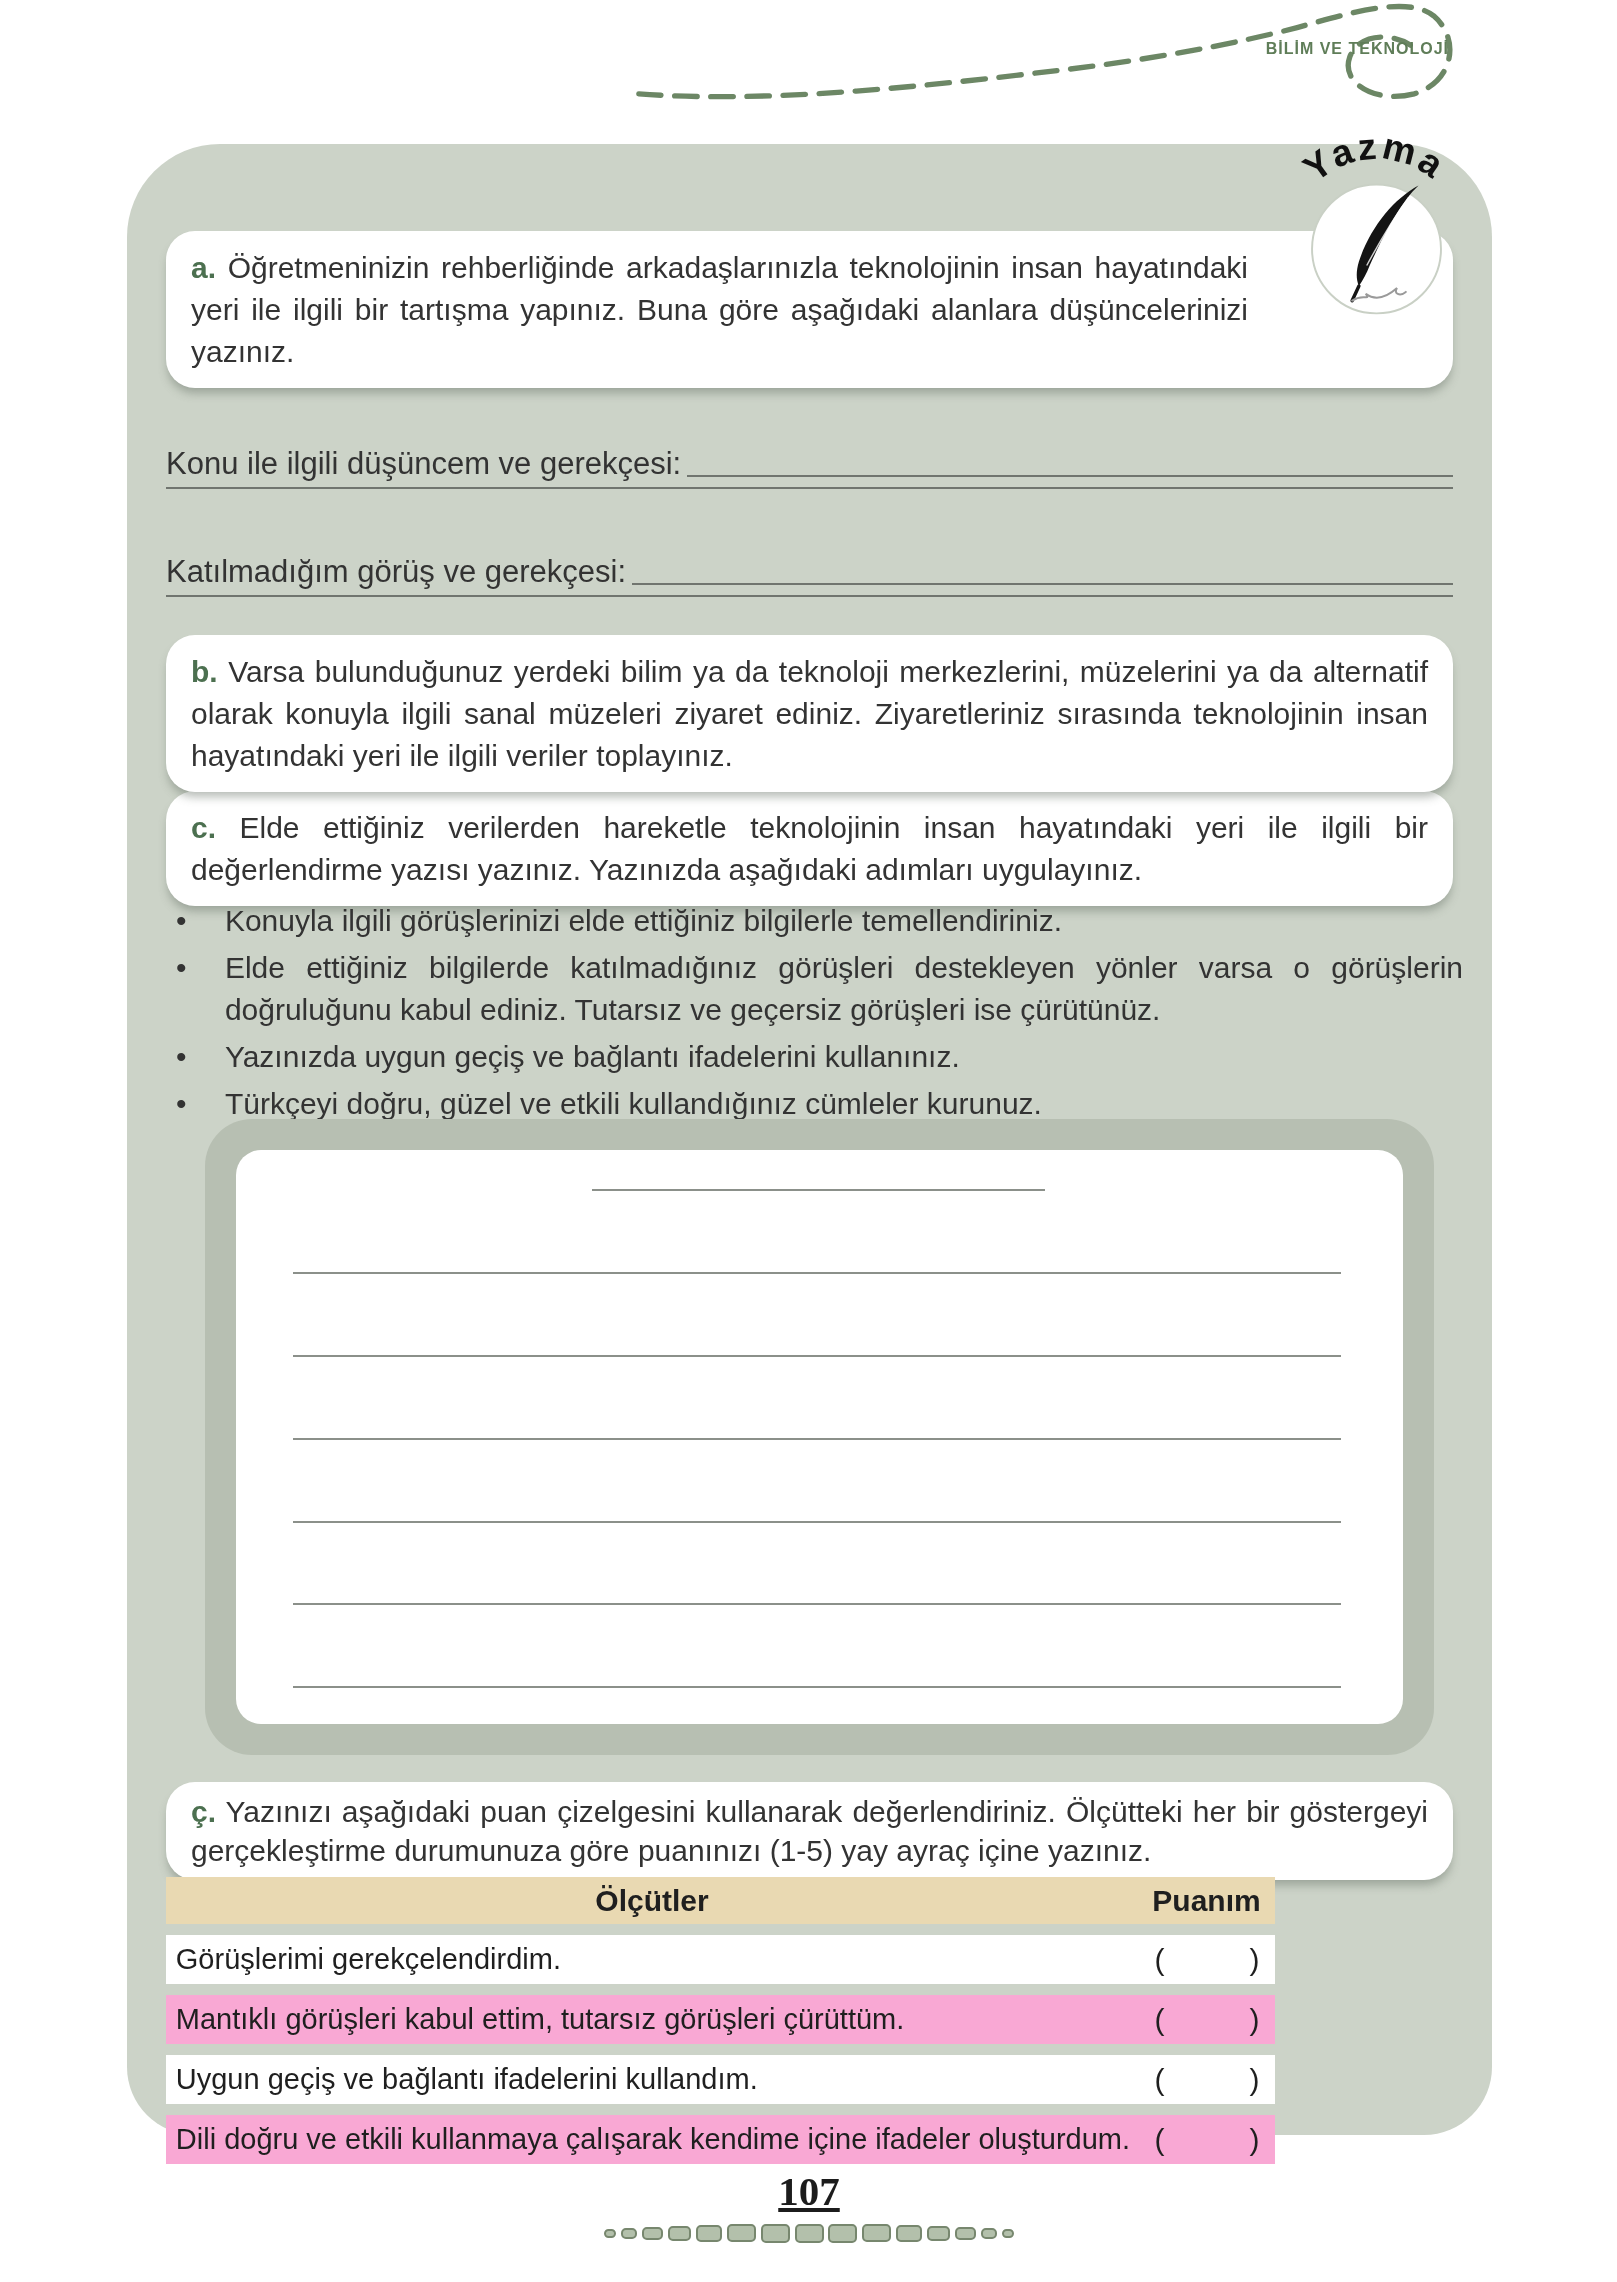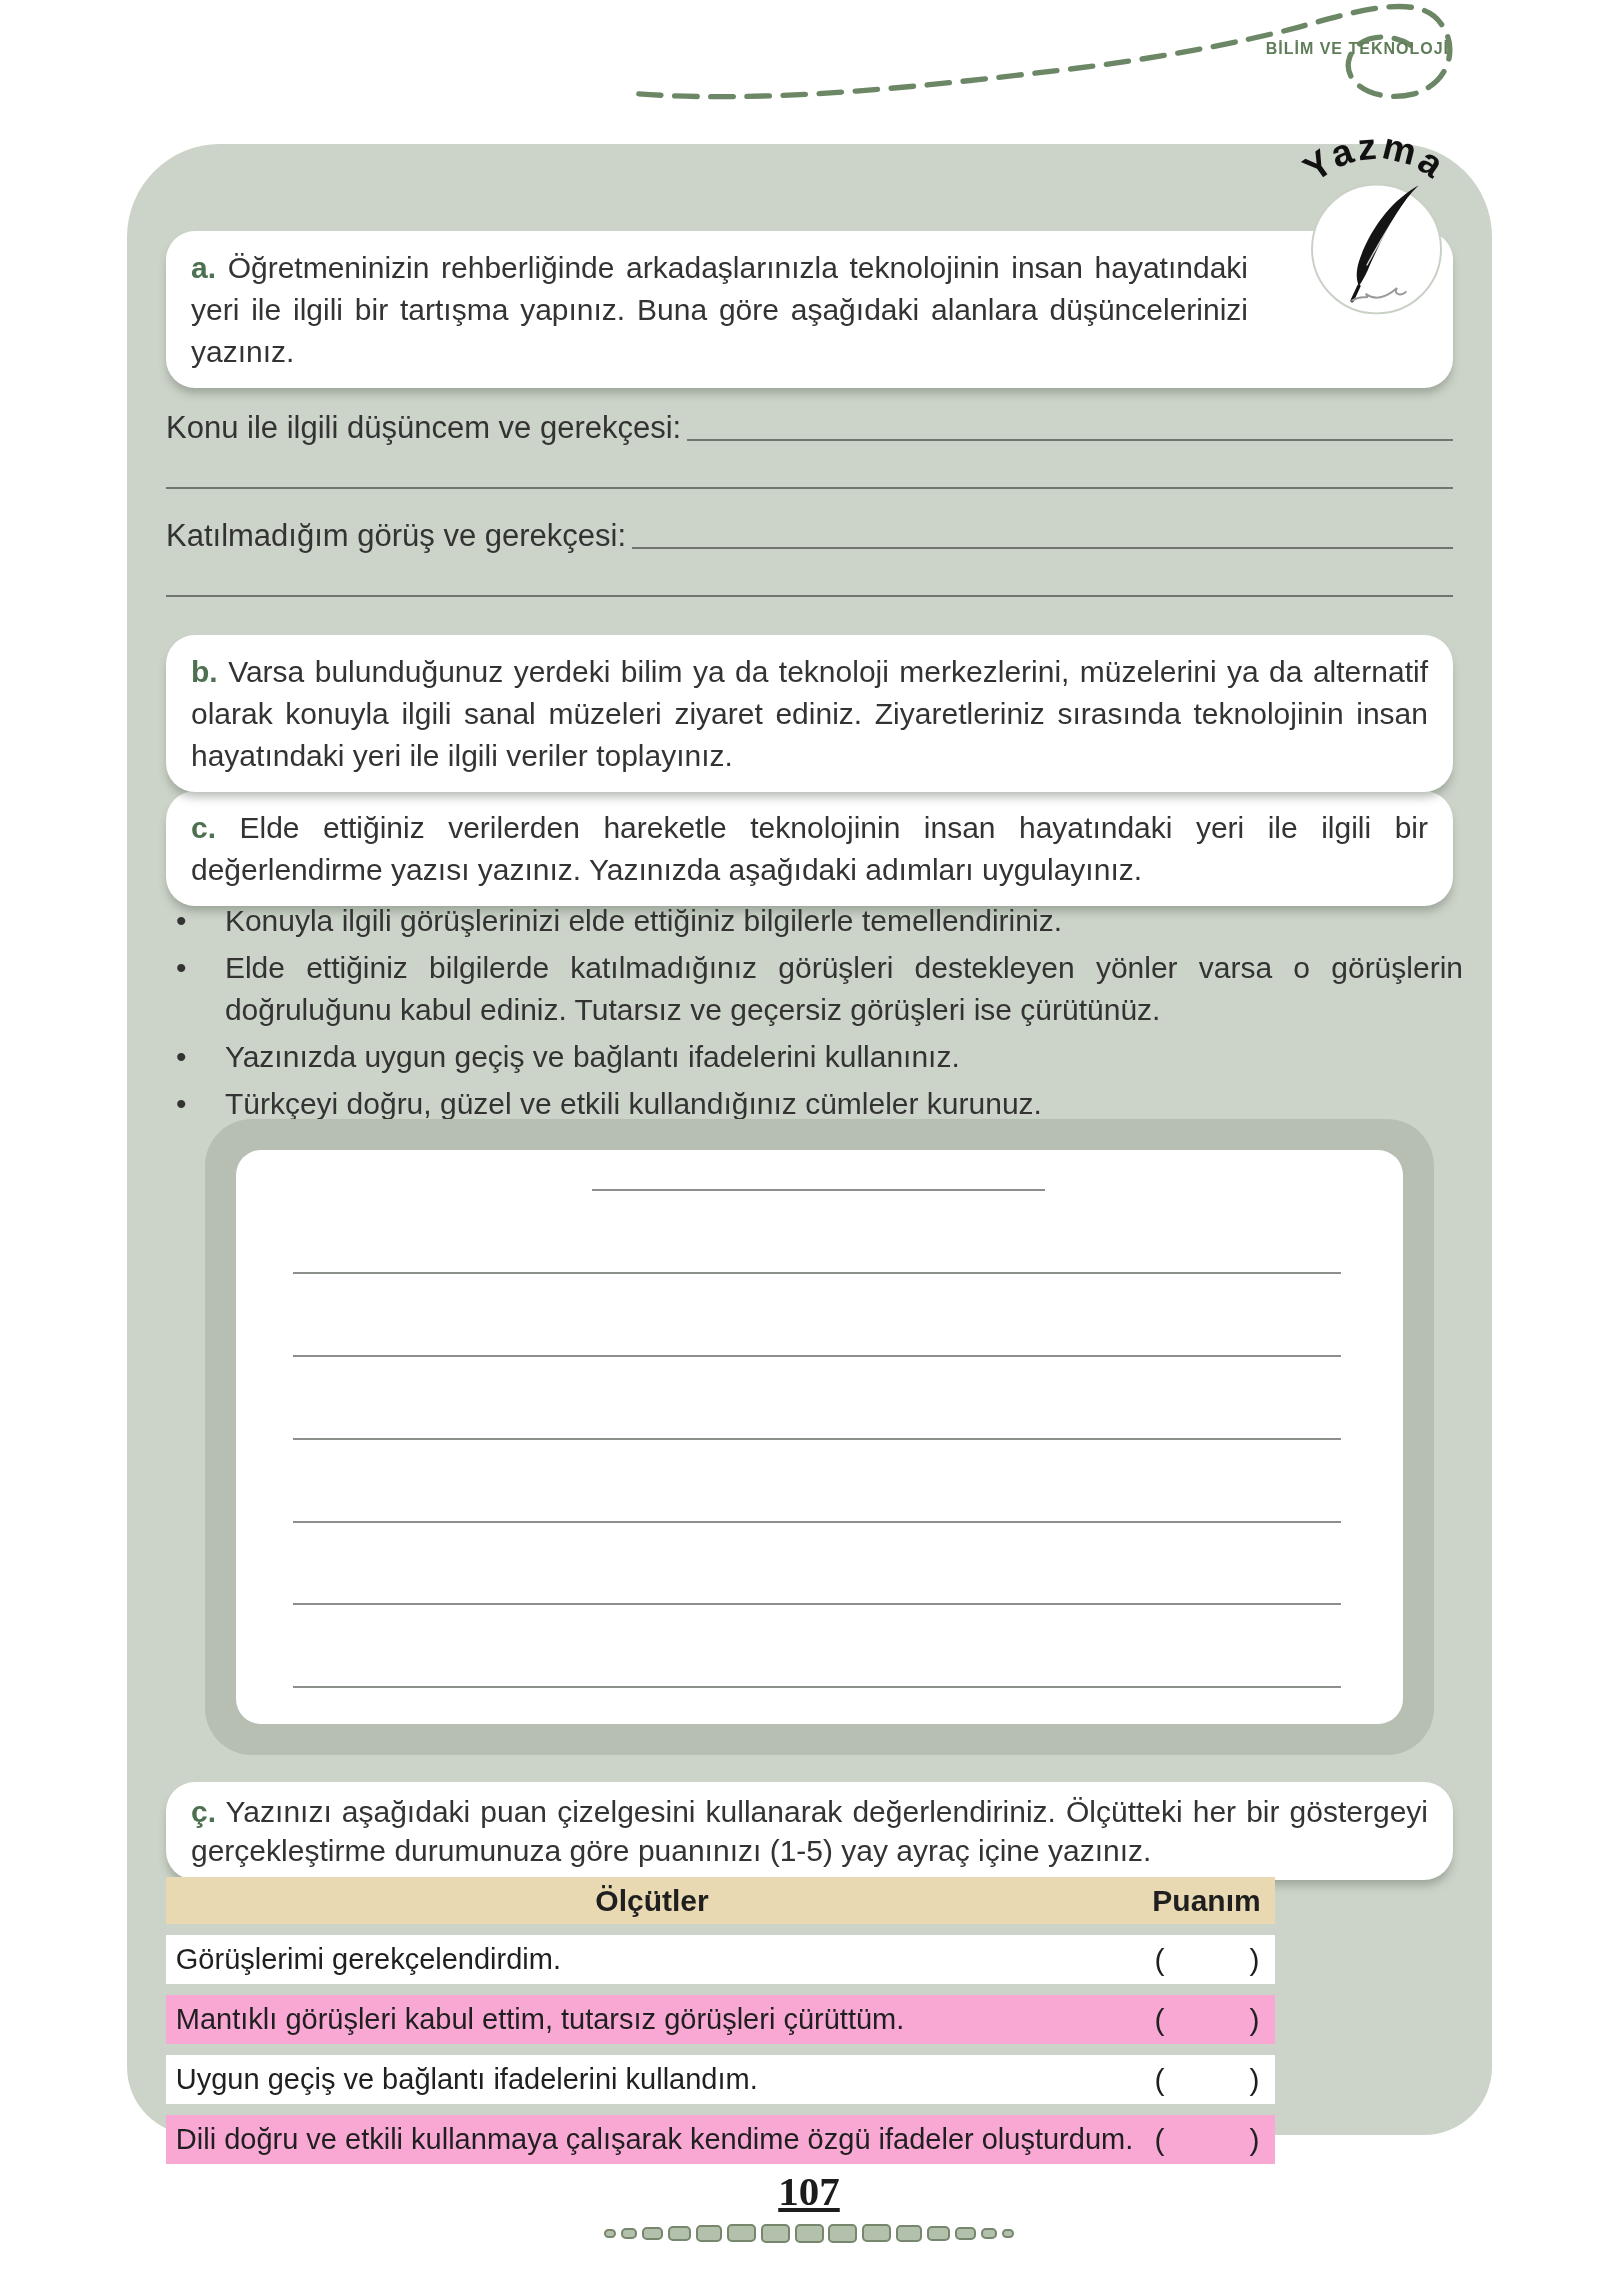--- a/index.html
+++ b/index.html
@@ -20,21 +20,21 @@
   .para{margin:0;font-size:30px;line-height:1.4;text-align:justify;color:#333;}
   .slabel{font-weight:bold;color:#4c7050;}
 
   .box-a{top:87px;padding:15.6px 25px;}
   .box-a .para{padding-right:180px;}
   .box-b{top:491px;padding:15.6px 25px;}
   .box-c{top:647px;padding:15.6px 25px;}
   .box-cedilla{top:1638px;padding:9.8px 25px;}
   .box-cedilla .para{line-height:1.3;}
 
-  .prompt{position:absolute;left:39px;width:1287px;display:flex;align-items:center;}
+  .prompt{position:absolute;left:39px;width:1287px;display:flex;align-items:center;margin-top:36px;}
   .plabel{font-size:31px;color:#333;white-space:nowrap;}
   .fill-line{flex:1;border-bottom:2.4px solid #70756f;margin:0 0 5.9px 5.9px;height:29px;}
   .prompt-1{top:266px;}
   .prompt-2{top:374px;}
   .full-line{position:absolute;left:39px;width:1287px;border-bottom:2.4px solid #70756f;}
   .fl-1{top:343px;}
   .fl-2{top:451px;}
 
   .bullets{position:absolute;left:46px;top:756px;width:1290px;margin:0;padding:0;list-style:none;}
   .bullets li{display:flex;margin-bottom:4.9px;font-size:30px;line-height:1.4;color:#333;}
@@ -164,21 +164,21 @@
           </span>
       </div>
       <div class="r-row white">
         <span class="r-text">Uygun geçiş ve bağlantı ifadelerini kullandım.</span>
         <span class="r-score">
             <span>(</span>
             <span>)</span>
           </span>
       </div>
       <div class="r-row tan">
-        <span class="r-text">Dili doğru ve etkili kullanmaya çalışarak kendime özgü ifadeler oluşturdum.</span>
+        <span class="r-text">Dili doğru ve etkili kullanmaya çalışarak kendime içine ifadeler oluşturdum.</span>
         <span class="r-score">
             <span>(</span>
             <span>)</span>
           </span>
       </div>
     </div>
   </div>
 
   <svg class="badge-svg" viewBox="0 0 215 215">
     <defs>

